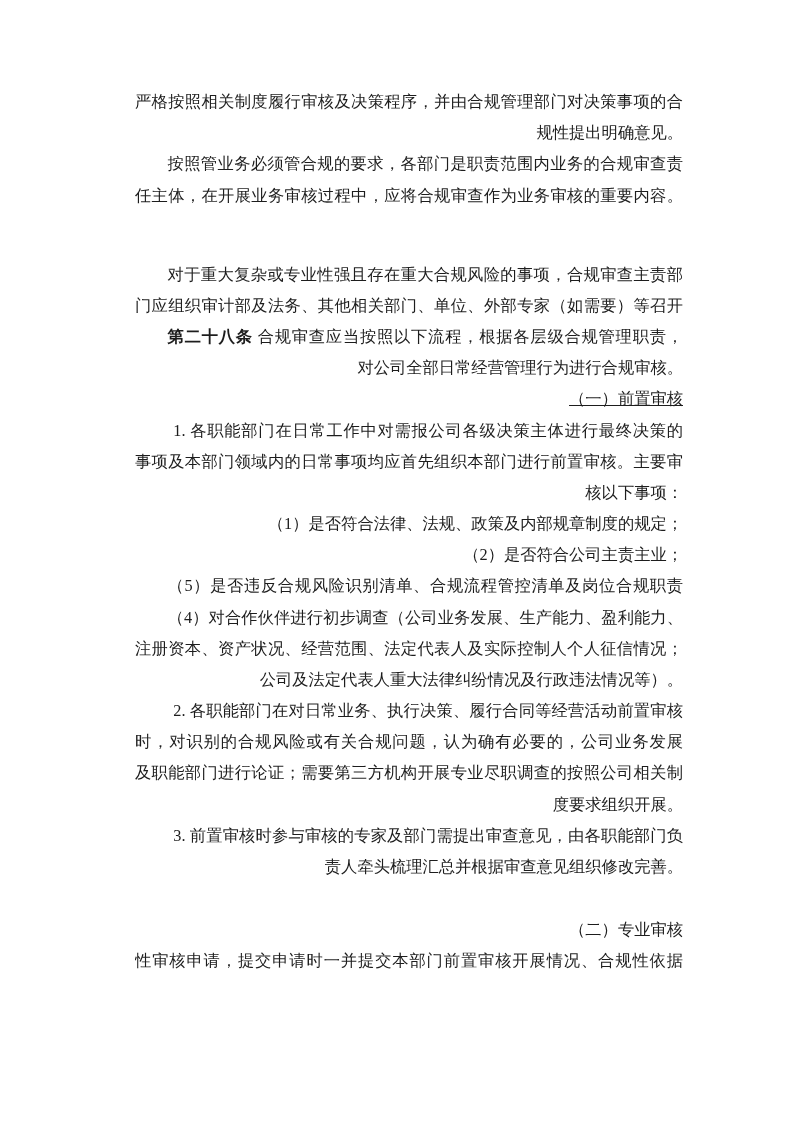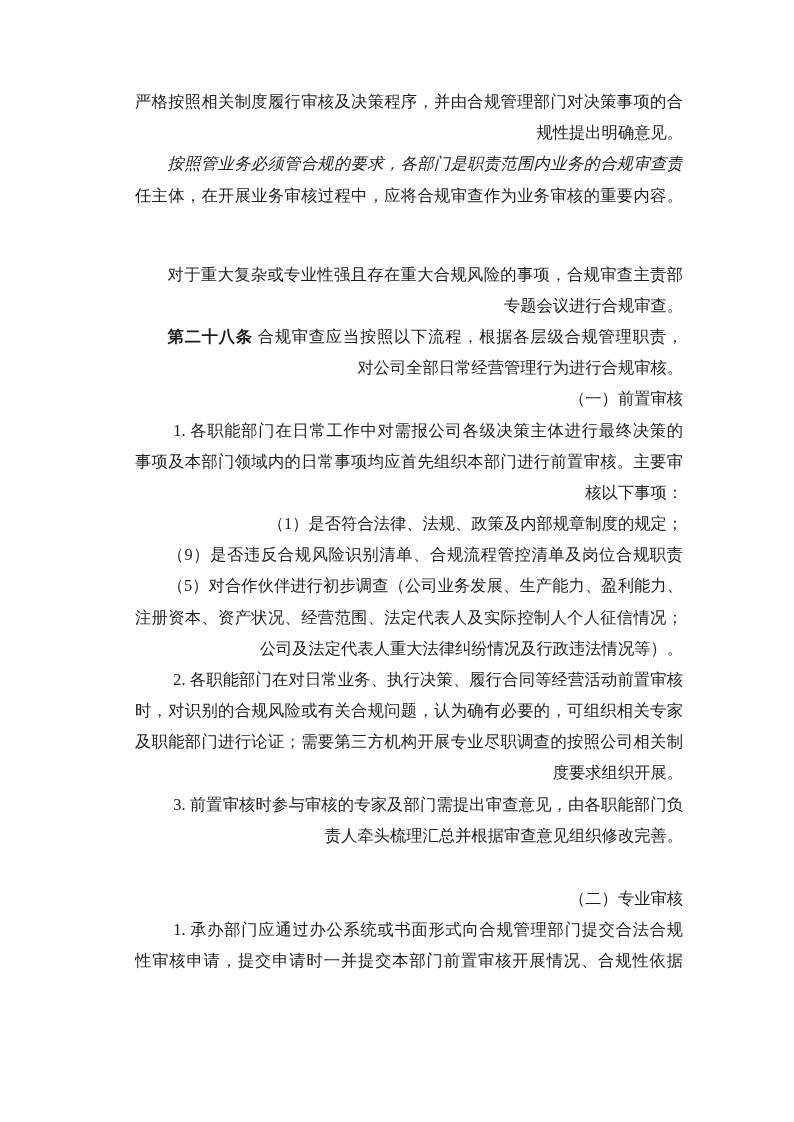--- a/index.html
+++ b/index.html
@@ -38,38 +38,38 @@
     font-weight: 700;
   }
 </style>
 </head>
 <body>
 
 <div class="page">
   <div class="doc-content" id="doc-content">
       <div class="line just">严格按照相关制度履行审核及决策程序，并由合规管理部门对决策事项的合</div>
       <div class="line">规性提出明确意见。</div>
-      <div class="line just" style="padding-left: 32.6px; font-style: italic;">按照管业务必须管合规的要求，各部门是职责范围内业务的合规审查责</div>
+      <div class="line just" style="padding-left: 32.6px;">按照管业务必须管合规的要求，各部门是职责范围内业务的合规审查责</div>
       <div class="line just">任主体，在开展业务审核过程中，应将合规审查作为业务审核的重要内容。</div>
       <div class="line just" style="padding-left: 32.6px; margin-top: 48px;">对于重大复杂或专业性强且存在重大合规风险的事项，合规审查主责部</div>
-      <div class="line">专题会议进行合规审查。</div>
+      <div class="line just">门应组织审计部及法务、其他相关部门、单位、外部专家（如需要）等召开</div>
       <div class="line just" style="padding-left: 32.6px;"><span class="bold">第二十八条</span> 合规审查应当按照以下流程，根据各层级合规管理职责，</div>
       <div class="line">对公司全部日常经营管理行为进行合规审核。</div>
-      <div class="line" style="padding-left: 32.6px;">（一）前置审核</div>
+      <div class="line" style="padding-left: 32.6px; text-decoration: underline;">（一）前置审核</div>
       <div class="line just" style="padding-left: 38.305px;">1. 各职能部门在日常工作中对需报公司各级决策主体进行最终决策的</div>
       <div class="line just">事项及本部门领域内的日常事项均应首先组织本部门进行前置审核。主要审</div>
       <div class="line">核以下事项：</div>
       <div class="line" style="padding-left: 32.6px;">（1）是否符合法律、法规、政策及内部规章制度的规定；</div>
-      <div class="line just" style="padding-left: 32.6px;">（9）是否违反合规风险识别清单、合规流程管控清单及岗位合规职责</div>
-      <div class="line just" style="padding-left: 32.6px;">（5）对合作伙伴进行初步调查（公司业务发展、生产能力、盈利能力、</div>
+      <div class="line" style="padding-left: 32.6px;">（2）是否符合公司主责主业；</div>
+      <div class="line just" style="padding-left: 32.6px;">（5）是否违反合规风险识别清单、合规流程管控清单及岗位合规职责</div>
+      <div class="line just" style="padding-left: 32.6px;">（4）对合作伙伴进行初步调查（公司业务发展、生产能力、盈利能力、</div>
       <div class="line just">注册资本、资产状况、经营范围、法定代表人及实际控制人个人征信情况；</div>
       <div class="line">公司及法定代表人重大法律纠纷情况及行政违法情况等）。</div>
       <div class="line just" style="padding-left: 38.305px;">2. 各职能部门在对日常业务、执行决策、履行合同等经营活动前置审核</div>
-      <div class="line just">时，对识别的合规风险或有关合规问题，认为确有必要的，可组织相关专家</div>
+      <div class="line just">时，对识别的合规风险或有关合规问题，认为确有必要的，公司业务发展</div>
       <div class="line just">及职能部门进行论证；需要第三方机构开展专业尽职调查的按照公司相关制</div>
       <div class="line">度要求组织开展。</div>
       <div class="line just" style="padding-left: 38.305px;">3. 前置审核时参与审核的专家及部门需提出审查意见，由各职能部门负</div>
       <div class="line">责人牵头梳理汇总并根据审查意见组织修改完善。</div>
       <div class="line" style="padding-left: 32.6px; margin-top: 32px;">（二）专业审核</div>
-      <div class="line just" style="padding-left: 38.305px;">1. 承办部门应通过办公系统或书面形式向合规管理部门提交合法合规</div>
       <div class="line just">性审核申请，提交申请时一并提交本部门前置审核开展情况、合规性依据（相</div>
     </div>
 </div>
 
 </body></html>

